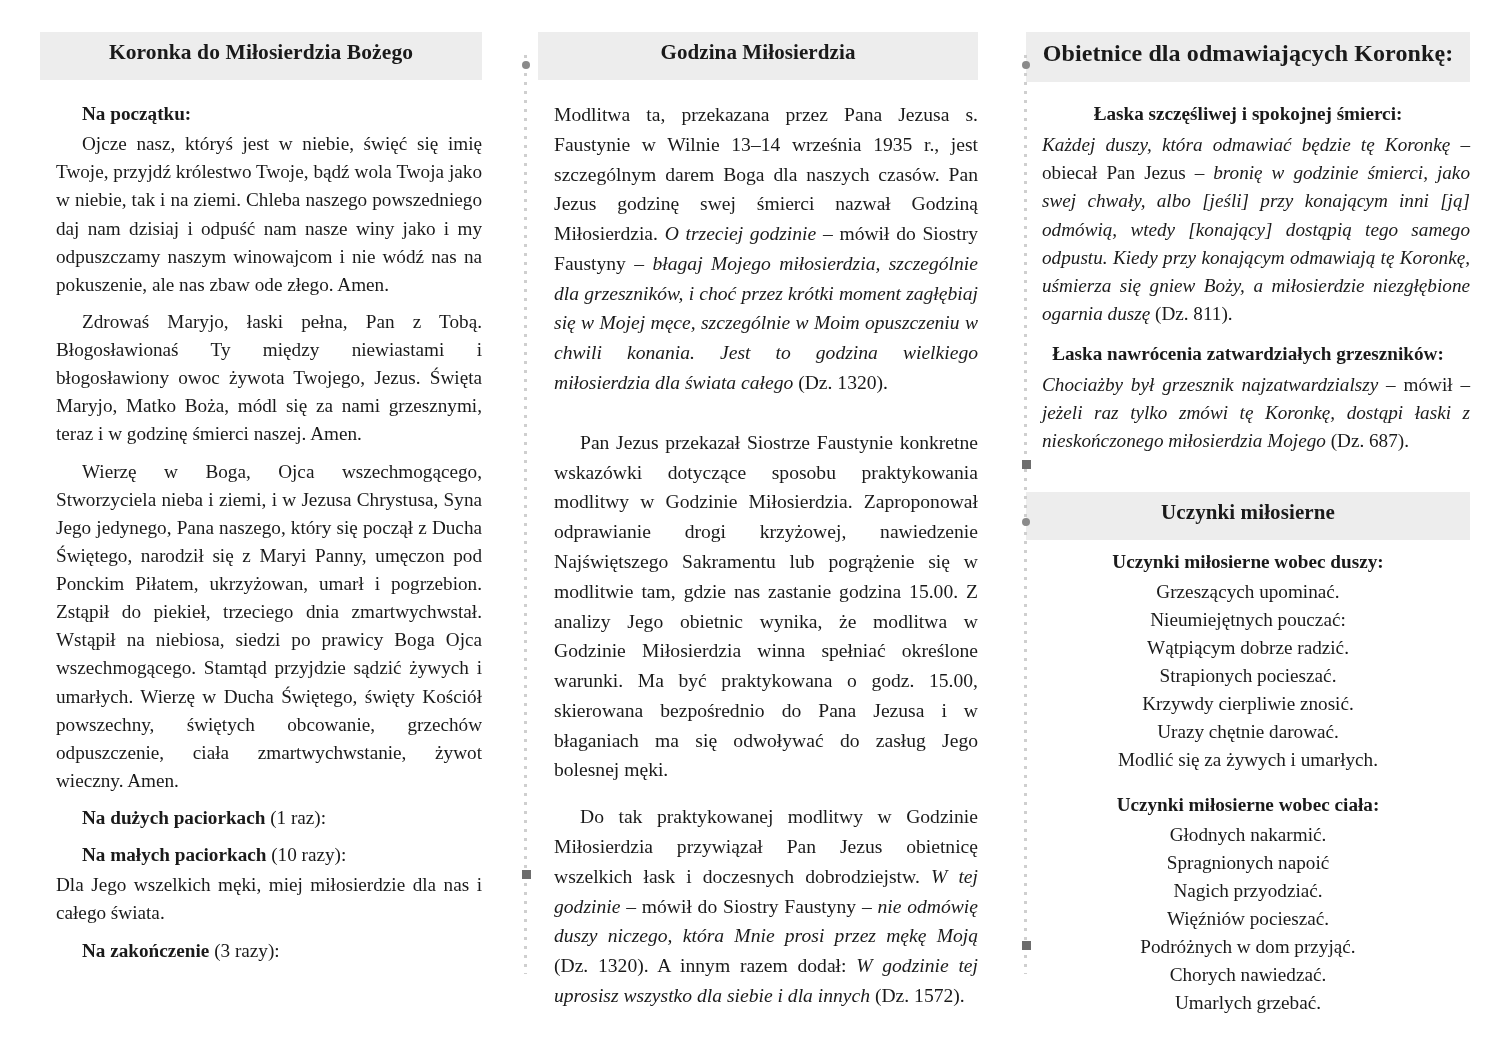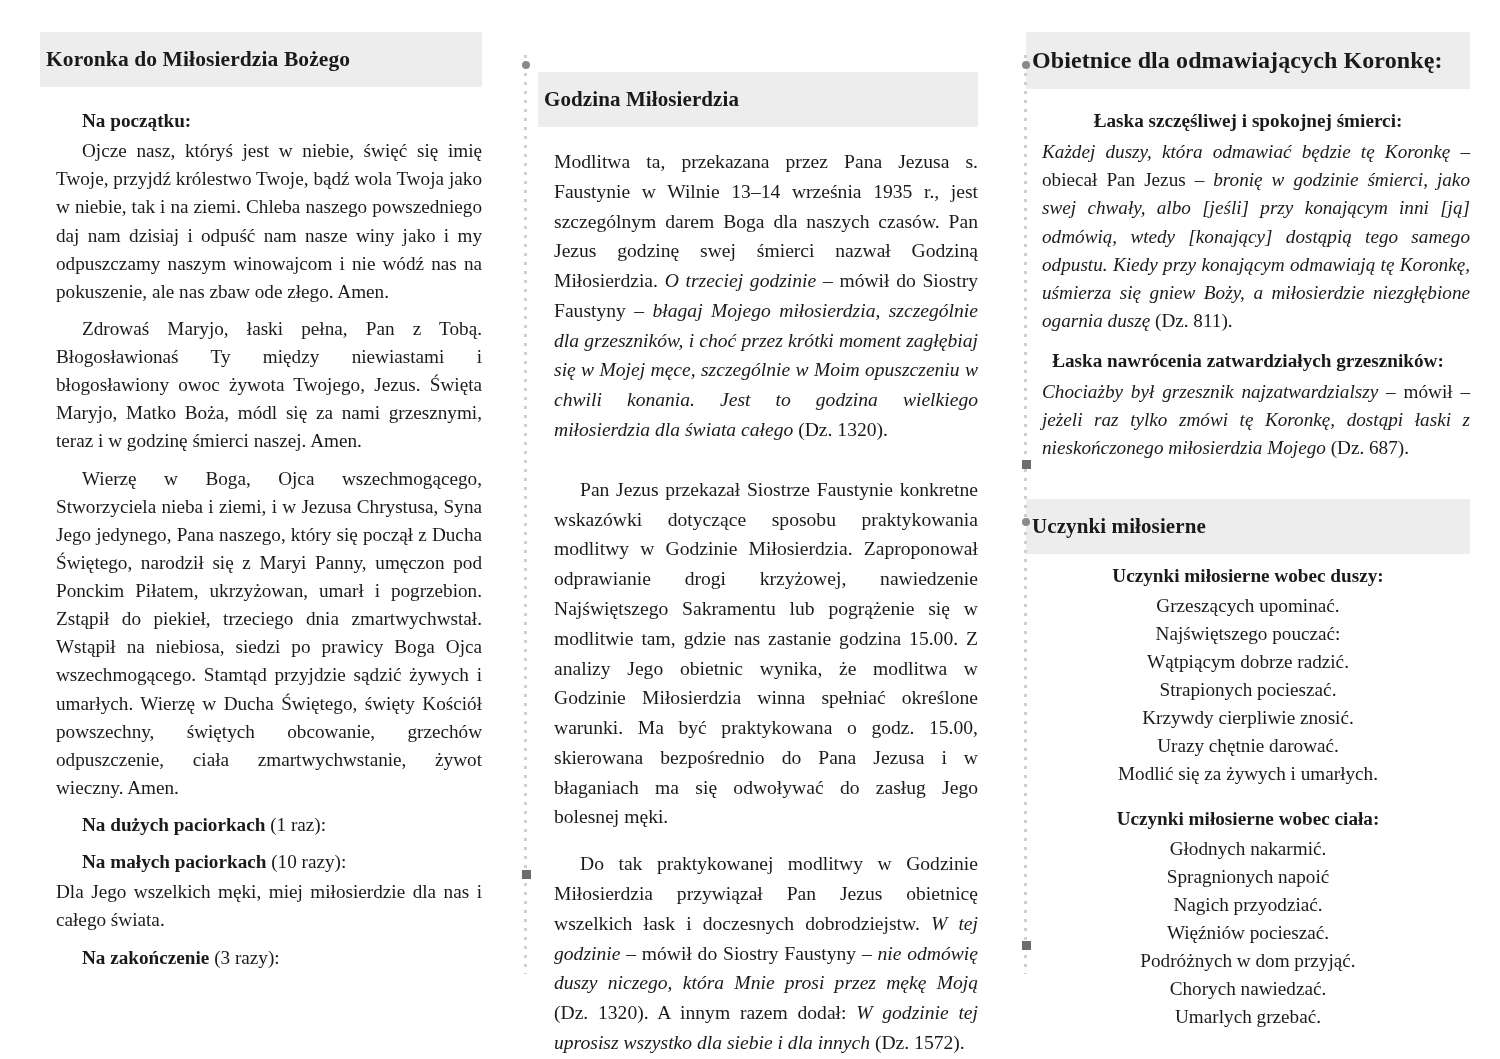--- a/index.html
+++ b/index.html
@@ -54,28 +54,29 @@
   .fold-sq {
     position: absolute;
     left: -2px;
     width: 9px; height: 9px;
     background: #6d6d6d;
   }
 
   
   .hbar {
     background: #ededed;
+    text-align: center;
     font-weight: bold;
     font-size: 21.5px;
     letter-spacing: .1px;
-    padding: 15px 6px 15px;
+    padding: 8px 6px 15px;
     margin-bottom: 20px;
     font-family: "Liberation Serif", "DejaVu Serif", serif;
   }
-  .hbar.h2 { font-size: 21px; margin-top: 40px; }
+  .hbar.h2 { font-size: 21px; }
   .hbar.h3 { font-size: 24px; margin-bottom: 18px; }
   .hbar.h4 { font-size: 21px; margin: 0 0 8px 0; }
 
   
   p {
     margin: 0 0 2px 16px;
     font-size: 19.3px;
     line-height: 1.475;
     text-align: justify;
     text-justify: inter-word;
@@ -168,21 +169,21 @@
 
     <p class="noind"><i>Chociażby był grzesznik najzatwardzialszy</i><span> – mówił – </span><i>jeżeli raz tylko zmówi tę Koronkę, dostąpi łaski z nieskończonego miłosierdzia Mojego</i><span> (Dz. 687).</span></p>
 
     <div style="height:34px"></div>
 
     <div class="hbar h4">Uczynki miłosierne</div>
 
     <div class="clist">
       <span class="lbl li">Uczynki miłosierne wobec duszy:</span>
       <span class="li">Grzeszących upominać.</span>
-      <span class="li">Najświętszego pouczać:</span>
+      <span class="li">Nieumiejętnych pouczać:</span>
       <span class="li">Wątpiącym dobrze radzić.</span>
       <span class="li">Strapionych pocieszać.</span>
       <span class="li">Krzywdy cierpliwie znosić.</span>
       <span class="li">Urazy chętnie darować.</span>
       <span class="li">Modlić się za żywych i umarłych.</span>
     </div>
 
     <div class="clist-gap"></div>
 
     <div class="clist">

